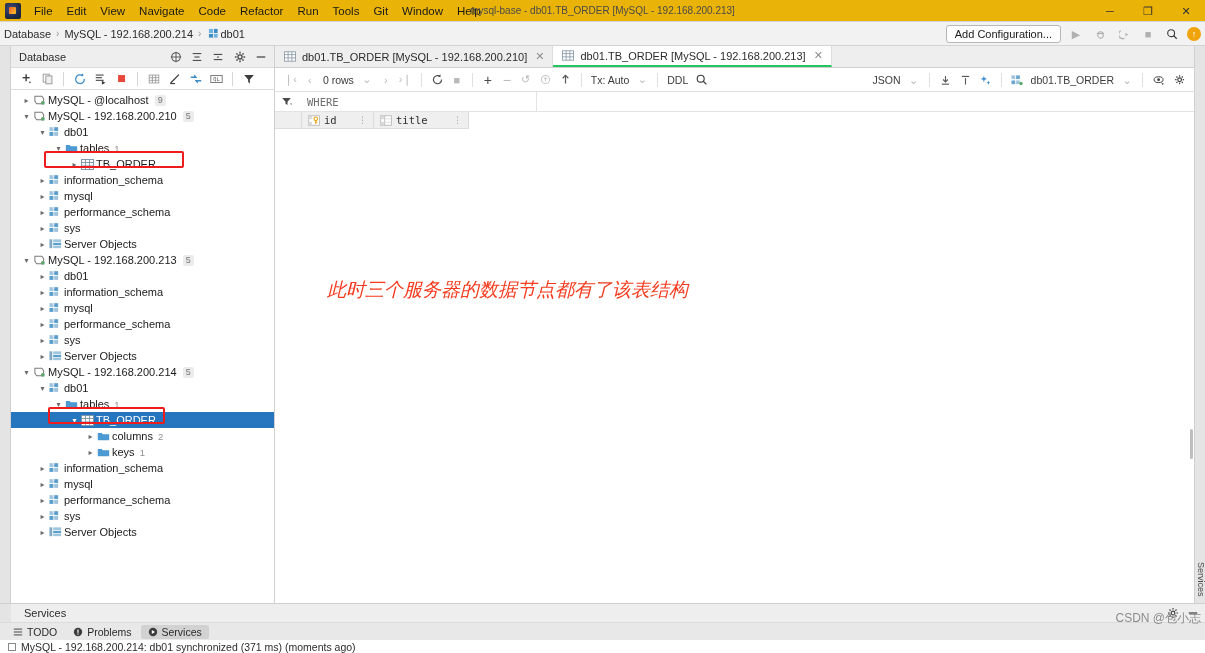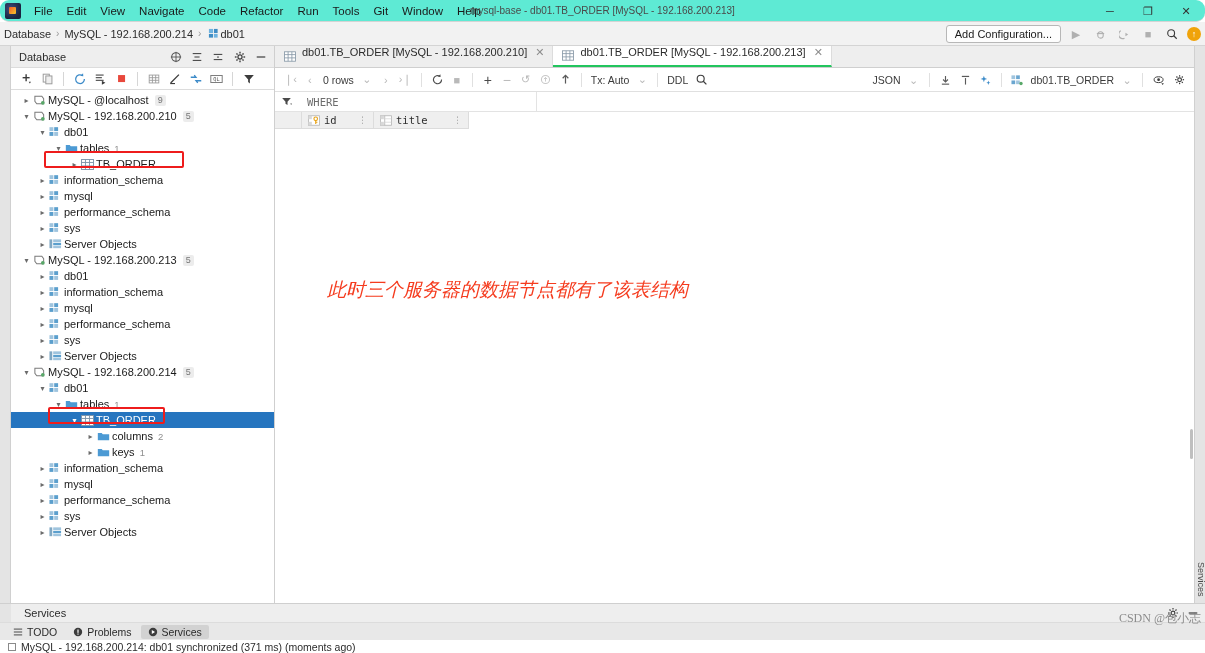--- a/index.html
+++ b/index.html
@@ -8,22 +8,22 @@
     font-family: "Liberation Sans", sans-serif;
     font-size: 11px;
     background: #ffffff;
     overflow: hidden;
     color: #1a1a1a;
   }
   .app { position: relative; width: 1205px; height: 653px; }
 
   
   .titlebar {
-    height: 22px; background: #5eead4; border-bottom: 1px solid #d4d4d4;
-    display: flex; align-items: center; position: relative; border-radius: 9px;
+    height: 22px; background: #eab308; border-bottom: 1px solid #d4d4d4;
+    display: flex; align-items: center; position: relative;
   }
   .app-logo {
     width: 16px; height: 16px; margin: 0 6px 0 5px; flex: none;
     background: radial-gradient(circle at 35% 35%, #3d4b7a 0%, #1b2440 70%);
     border-radius: 2px; position: relative;
   }
   .app-logo::after {
     content: ""; position: absolute; left: 4px; top: 4px; width: 7px; height: 7px;
     background: linear-gradient(135deg, #f05a28 0%, #f8c72a 100%); border-radius: 1px;
   }
@@ -102,21 +102,21 @@
     border-radius: 2px; padding: 0 3px; line-height: 11px;
   }
   .redbox {
     position: absolute; border: 2px solid #ee1c1c; border-radius: 2px; pointer-events: none;
   }
 
   
   .editor { flex: 1; display: flex; flex-direction: column; background: #fff; min-width: 0; }
   .tabs { height: 22px; background: #eeeeee; border-bottom: 1px solid #cfcfcf; display: flex; align-items: stretch; }
   .tab {
-    display: flex; gap: 5px; padding: 0 8px;
+    display: flex; align-items: center; gap: 5px; padding: 0 8px;
     font-size: 11px; border-right: 1px solid #dcdcdc; white-space: nowrap; color: #2b2b2b;
   }
   .tab.active { background: #ffffff; border-bottom: 2px solid #22c55e; }
   .tab .x { color: #8d8d8d; font-size: 11px; margin-left: 3px; }
 
   .dtoolbar {
     height: 24px; border-bottom: 1px solid #e0e0e0; background: #fff;
     display: flex; align-items: center; padding-left: 6px; gap: 1px; position: relative;
   }
   .dt { height: 20px; min-width: 18px; display: flex; align-items: center; justify-content: center; padding: 0 3px; font-size: 11px; color: #4a4a4a; }
@@ -168,21 +168,21 @@
   .bb-item.active { background: #d2d2d2; }
   .statusline {
     position: absolute; left: 0; bottom: 0; height: 12px; width: 100%;
     display: flex; align-items: center; gap: 5px; padding-left: 8px;
     font-size: 10.5px; color: #2b2b2b; background: #ffffff; overflow: hidden;
   }
   .status-sq { width: 8px; height: 8px; border: 1px solid #8a8a8a; background: #fff; flex: none; }
 
   .watermark {
     position: absolute; right: 4px; bottom: 13px; font-size: 12px;
-    color: #7a7a7a; opacity: .85; white-space: nowrap; font-family: Liberation Serif, serif;
+    color: #7a7a7a; opacity: .85; white-space: nowrap; font-family: Liberation Sans, sans-serif;
   }
   .watermark-ghost {
     position: absolute; right: 150px; bottom: 8px; font-size: 15px;
     color: #b9b9c4; opacity: .55; white-space: nowrap; letter-spacing: 2px;
   }
 
   svg { display: block; }
 </style>
 </head>
 <body>

